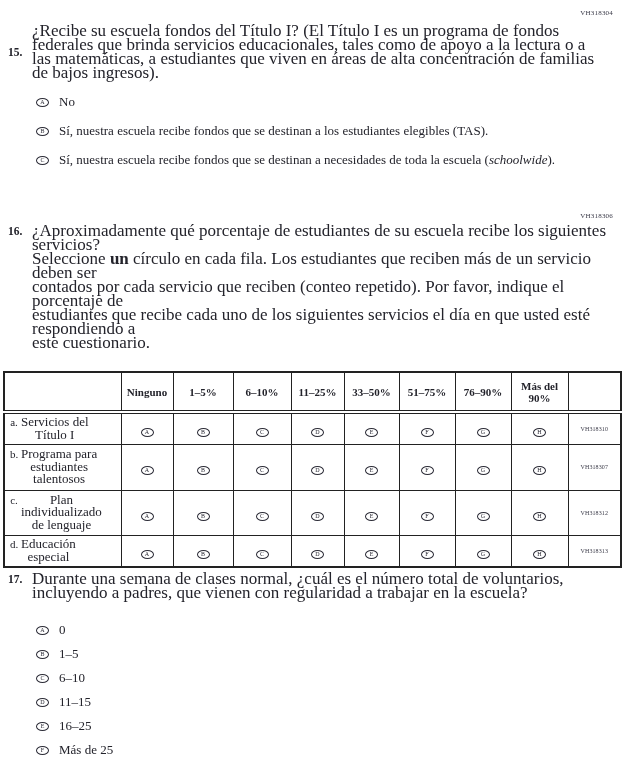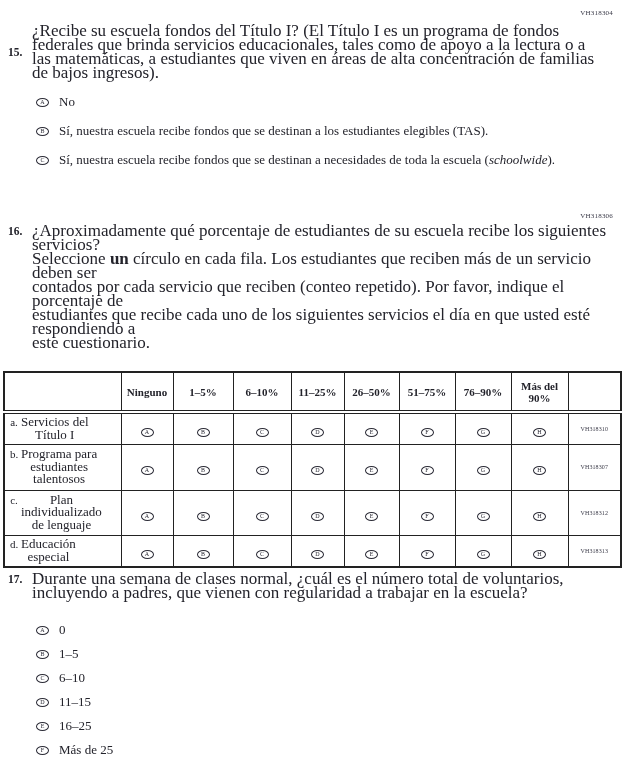--- a/index.html
+++ b/index.html
@@ -183,21 +183,21 @@
           <col style="width:57px">
           <col style="width:53px">
       </colgroup>
       <thead>
         <tr>
           <th></th>
           <th>Ninguno</th>
           <th>1–5%</th>
           <th>6–10%</th>
           <th>11–25%</th>
-          <th>26–50%</th>
+          <th>33–50%</th>
           <th>51–75%</th>
           <th>76–90%</th>
           <th>Más del
 90%</th>
           <th></th>
         </tr>
       </thead>
       <tbody>
         <tr class="r-a">
           <td class="lbl">

